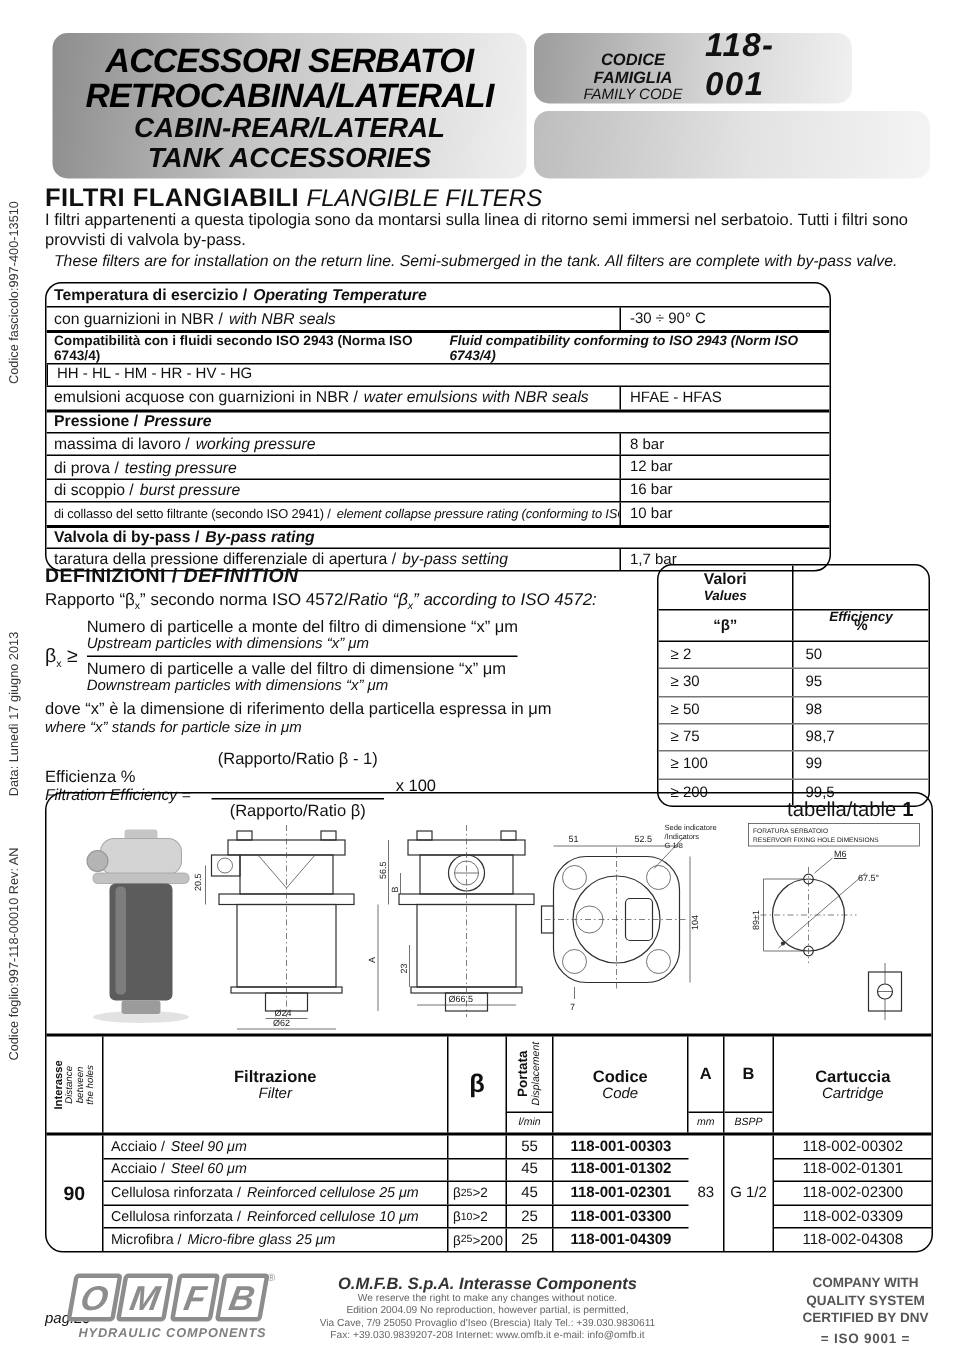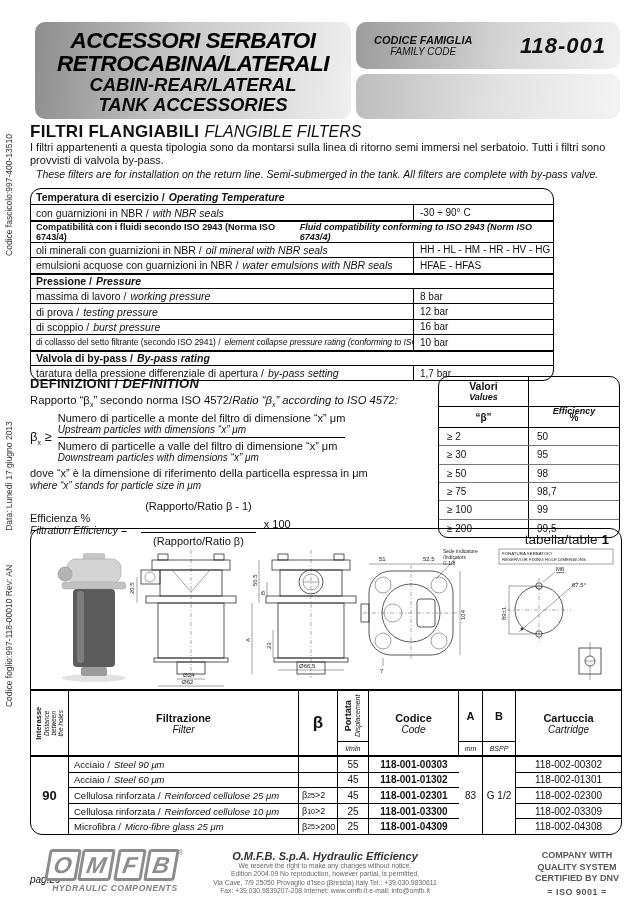--- a/index.html
+++ b/index.html
@@ -13,23 +13,23 @@
   .v1{top:122px;height:145px;}
   .v2{top:408px;height:135px;}
   .v3{top:548px;height:175px;}
 
   
   .hdr-main{position:absolute;left:35px;top:22px;width:316px;height:97px;border-radius:10px;
     background:linear-gradient(95deg,#8d8d8d 0%,#c7c7c7 45%,#efefef 100%);
     display:flex;flex-direction:column;align-items:center;justify-content:center;padding-top:2px;}
   .ttl1{font-size:22.5px;line-height:23px;font-weight:bold;font-style:italic;letter-spacing:-0.5px;color:#000;}
   .ttl2{font-size:18.5px;line-height:20px;font-weight:bold;font-style:italic;color:#0a0a0a;}
-  .hdr-code{position:absolute;left:356px;top:22px;width:264px;height:47px;border-radius:10px;
+  .hdr-code{position:absolute;left:356px;top:22px;width:212px;height:47px;border-radius:10px;
     background:linear-gradient(95deg,#9c9c9c 0%,#d4d4d4 55%,#f0f0f0 100%);
-    display:flex;align-items:center;justify-content:space-between;padding:0 14px 0 18px;}
+    display:flex;align-items:flex-end;justify-content:space-between;padding:0 14px 0 18px;}
   .hdr-code .lab{text-align:center;}
   .hdr-code .lab .l1{font-size:11px;font-weight:bold;font-style:italic;}
   .hdr-code .lab .l2{font-size:10px;font-style:italic;}
   .hdr-code .code{font-size:22px;font-weight:bold;font-style:italic;letter-spacing:1px;}
   .hdr-blank{position:absolute;left:356px;top:74px;width:264px;height:45px;border-radius:10px;
     background:linear-gradient(95deg,#bdbdbd 0%,#e3e3e3 55%,#f4f4f4 100%);}
 
   
   .sec-head{position:absolute;left:30px;top:122px;width:592px;}
   .sec-head .t-it{font-size:17px;font-weight:bold;letter-spacing:0.3px;}
@@ -202,24 +202,20 @@
           <span>con guarnizioni in NBR /</span>
           <span class="en">with NBR seals</span>
         </div>
       <div class="val">-30 ÷ 90° C</div>
     </div>
     <div class="spec-row sec small">
       <span>Compatibilità con i fluidi secondo ISO 2943 (Norma ISO 6743/4)</span>
         <span class="en">Fluid compatibility conforming to ISO 2943 (Norm ISO 6743/4)</span>
     </div>
     <div class="spec-row">
-      <div class="lbl">
-          <span>oli minerali con guarnizioni in NBR /</span>
-          <span class="en">oil mineral with NBR seals</span>
-        </div>
       <div class="val">HH - HL - HM - HR - HV - HG</div>
     </div>
     <div class="spec-row">
       <div class="lbl">
           <span>emulsioni acquose con guarnizioni in NBR /</span>
           <span class="en">water emulsions with NBR seals</span>
         </div>
       <div class="val">HFAE - HFAS</div>
     </div>
     <div class="spec-row sec">
@@ -616,21 +612,21 @@
       <span class="lt">O</span>
       <span class="lt">M</span>
       <span class="lt">F</span>
       <span class="lt">B</span>
       <span class="reg">®</span>
     </div>
     <div class="sub">HYDRAULIC  COMPONENTS</div>
   </div>
 
   <div class="finfo">
-    <div class="co">O.M.F.B. S.p.A. Hydraulic Efficiency</div>
+    <div class="co">O.M.F.B. S.p.A. Interasse Components</div>
     <div class="ln">We reserve the right to make any changes without notice.</div>
     <div class="ln">Edition 2004.09 No reproduction, however partial, is permitted,</div>
     <div class="ln">Via Cave, 7/9 25050 Provaglio d'Iseo (Brescia) Italy Tel.: +39.030.9830611</div>
     <div class="ln">Fax: +39.030.9839207-208 Internet: www.omfb.it e-mail: info@omfb.it</div>
   </div>
 
   <div class="dnv">
     <div class="q">COMPANY WITH</div>
     <div class="q">QUALITY SYSTEM</div>
     <div class="q">CERTIFIED BY DNV</div>

